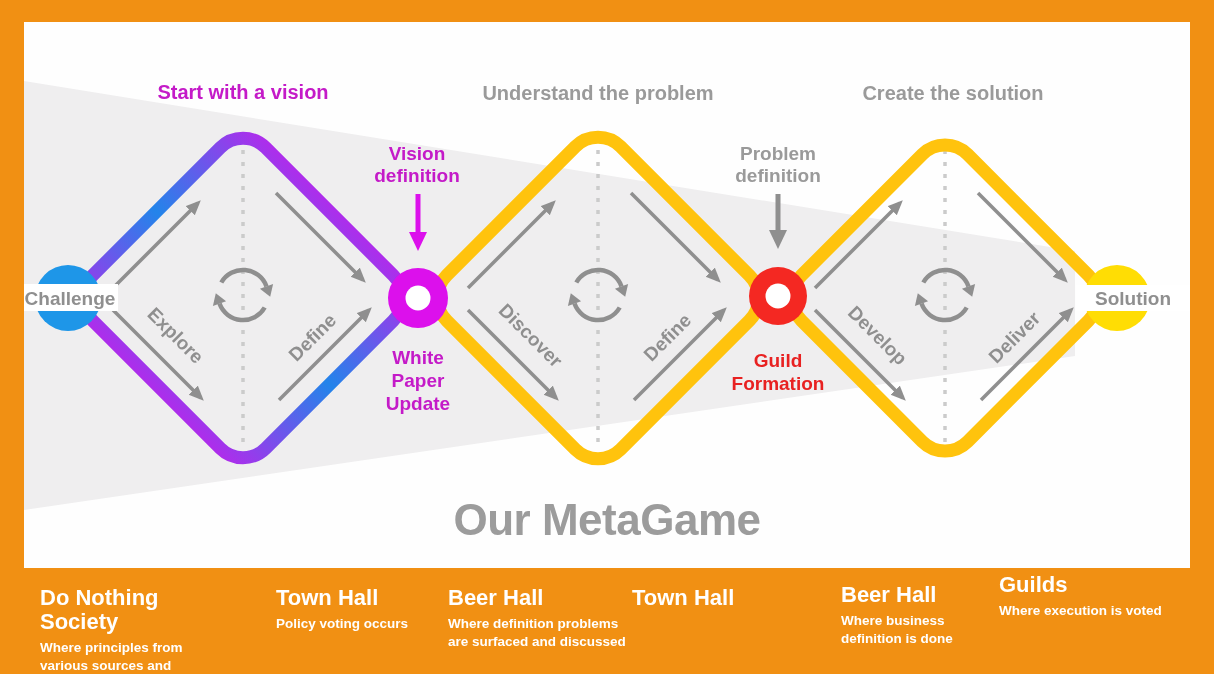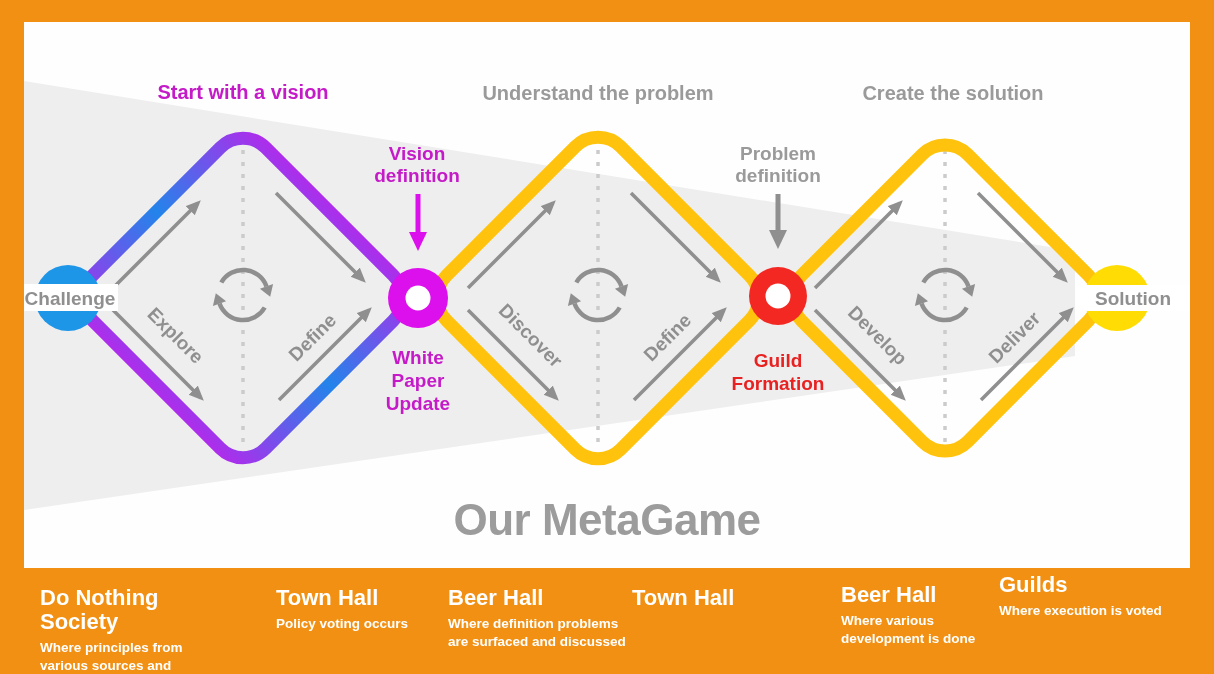--- a/index.html
+++ b/index.html
@@ -137,19 +137,19 @@
   </div>
   <div class="legend-col" style="left:448px;width:180px;">
     <div class="legend-heading">Beer Hall</div>
     <div class="legend-desc">Where definition problems are surfaced and discussed</div>
   </div>
   <div class="legend-col" style="left:632px;width:166px;">
     <div class="legend-heading">Town Hall</div>
   </div>
   <div class="legend-col" style="left:841px;width:142px;top:583px;">
     <div class="legend-heading">Beer Hall</div>
-    <div class="legend-desc">Where various development is done</div>
+    <div class="legend-desc">Where business definition is done</div>
   </div>
   <div class="legend-col" style="left:999px;width:180px;top:573px;">
     <div class="legend-heading">Guilds</div>
     <div class="legend-desc">Where execution is voted</div>
   </div>
 </div>
 
 </body></html>

